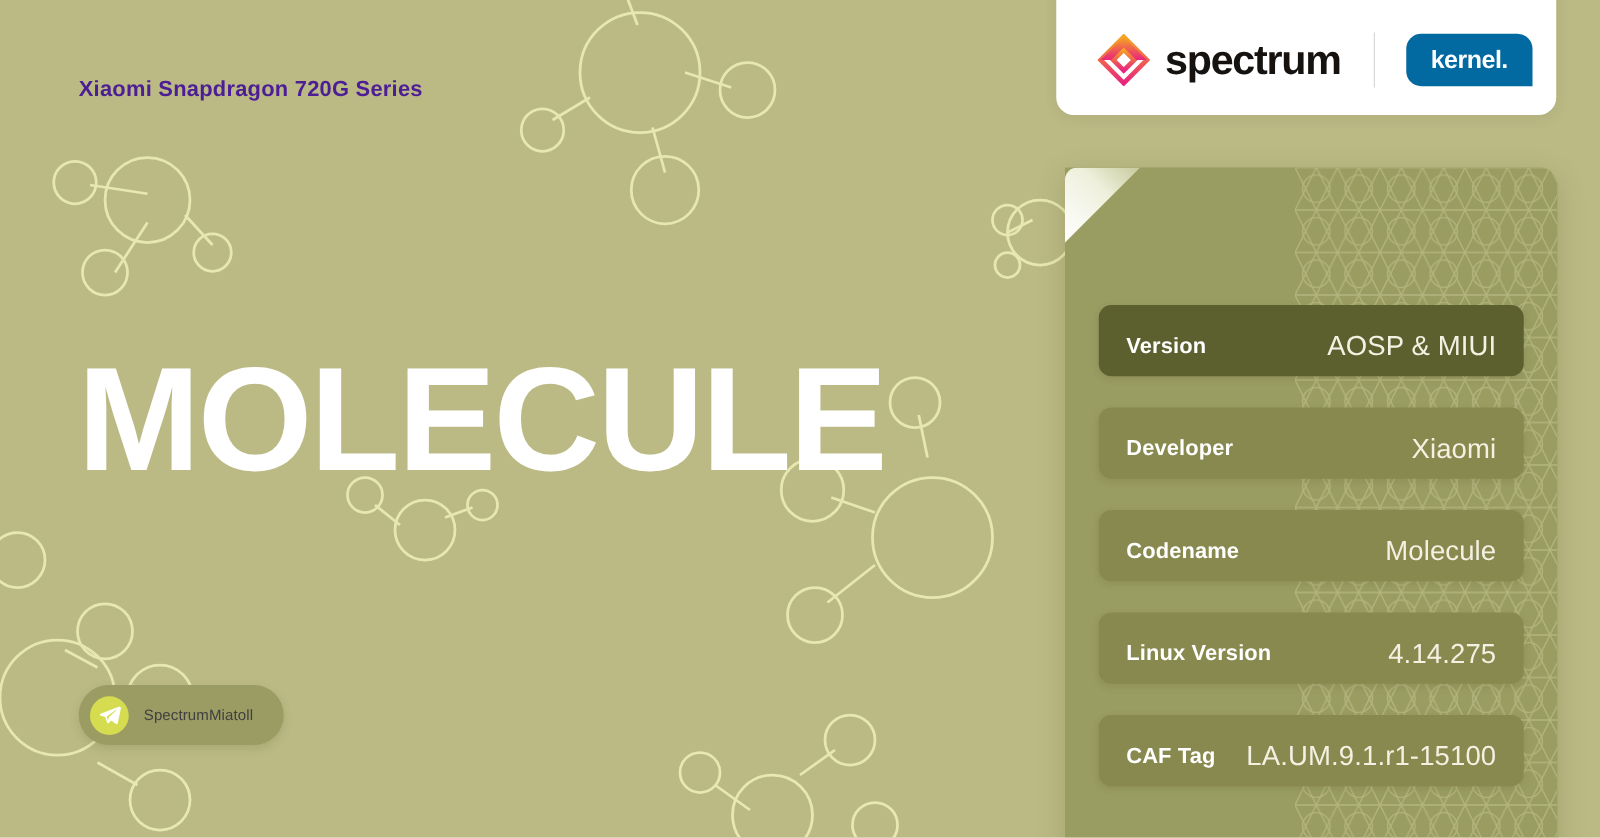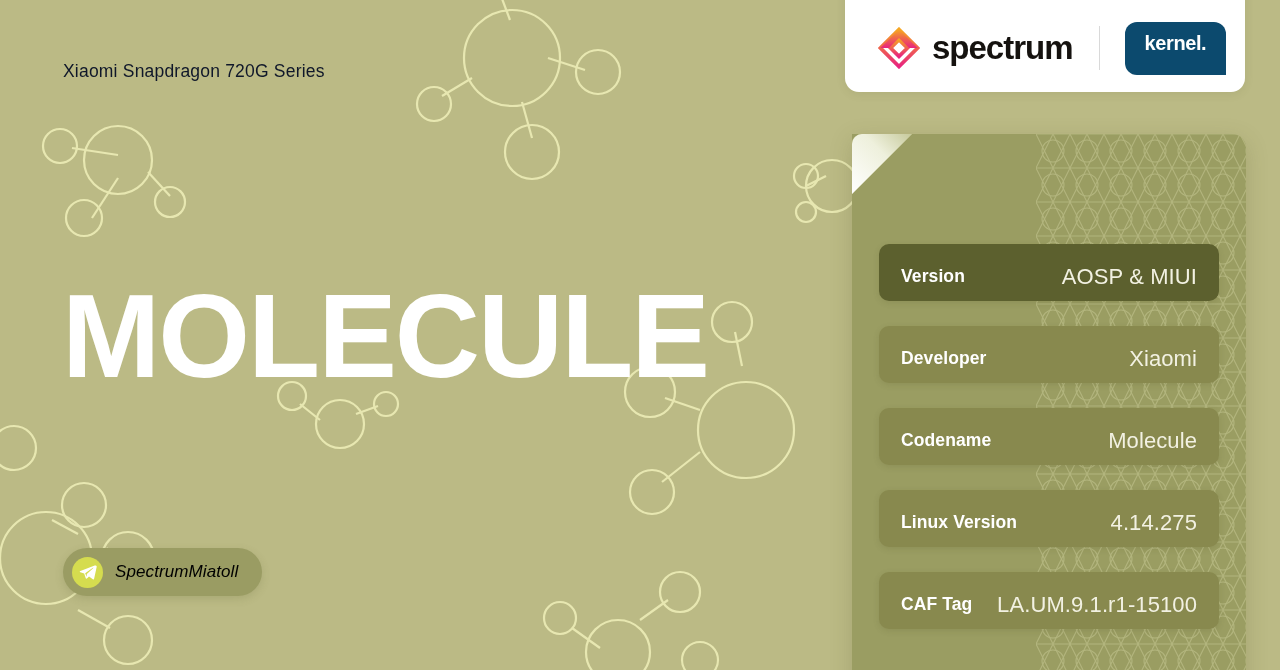--- a/index.html
+++ b/index.html
@@ -22,23 +22,23 @@
     position:absolute; inset:0;
     width:1280px; height:670px;
     pointer-events:none;
   }
 
   
   .subtitle {
     position:absolute;
     left:63px; top:61px;
     font-size:17.5px;
-    font-weight:400;
+    font-weight:700;
     letter-spacing:0.2px;
-    color:#0f172a;
+    color:#4c1d95;
   }
 
   .headline {
     position:absolute;
     left:62px; top:277px;
     font-size:118px;
     line-height:1;
     font-weight:bold;
     letter-spacing:-2px;
     color:#ffffff;
@@ -62,26 +62,25 @@
     box-shadow:0 3px 8px rgba(90,92,45,.18);
   }
   .chip-icon {
     width:31px; height:31px;
     border-radius:50%;
     background:#d5dc4f;
     display:flex; align-items:center; justify-content:center;
     flex:0 0 auto;
   }
   .chip-label {
-    font-size:17px;
+    font-size:12px;
     font-weight:500;
-    color:#000000;
+    color:#404040;
     white-space:nowrap;
     letter-spacing:.1px;
-    font-style:italic;
   }
 
   
   .brandbar {
     position:absolute;
     left:845px; top:-30px;
     width:400px; height:122px;
     background:#ffffff;
     border-radius:0 0 14px 14px;
     display:flex;
@@ -104,26 +103,26 @@
     letter-spacing:-1px;
     color:#15120f;
   }
   .brand-div {
     width:1px; height:44px;
     background:#d9d9d9;
     margin-left:26px;
   }
   .kernel-badge {
     margin-left:25px;
-    background:#0c4a6e;
+    background:#0369a1;
     color:#ffffff;
     font-size:20px;
     font-weight:bold;
     letter-spacing:-.4px;
-    padding:11px 20px 22px 20px;
+    padding:11px 20px 11px 20px;
     border-radius:12px 12px 0 12px;
     line-height:1;
   }
 
   
   .card {
     position:absolute;
     left:852px; top:134px;
     width:394px; height:560px;
     background:#9a9d62;

